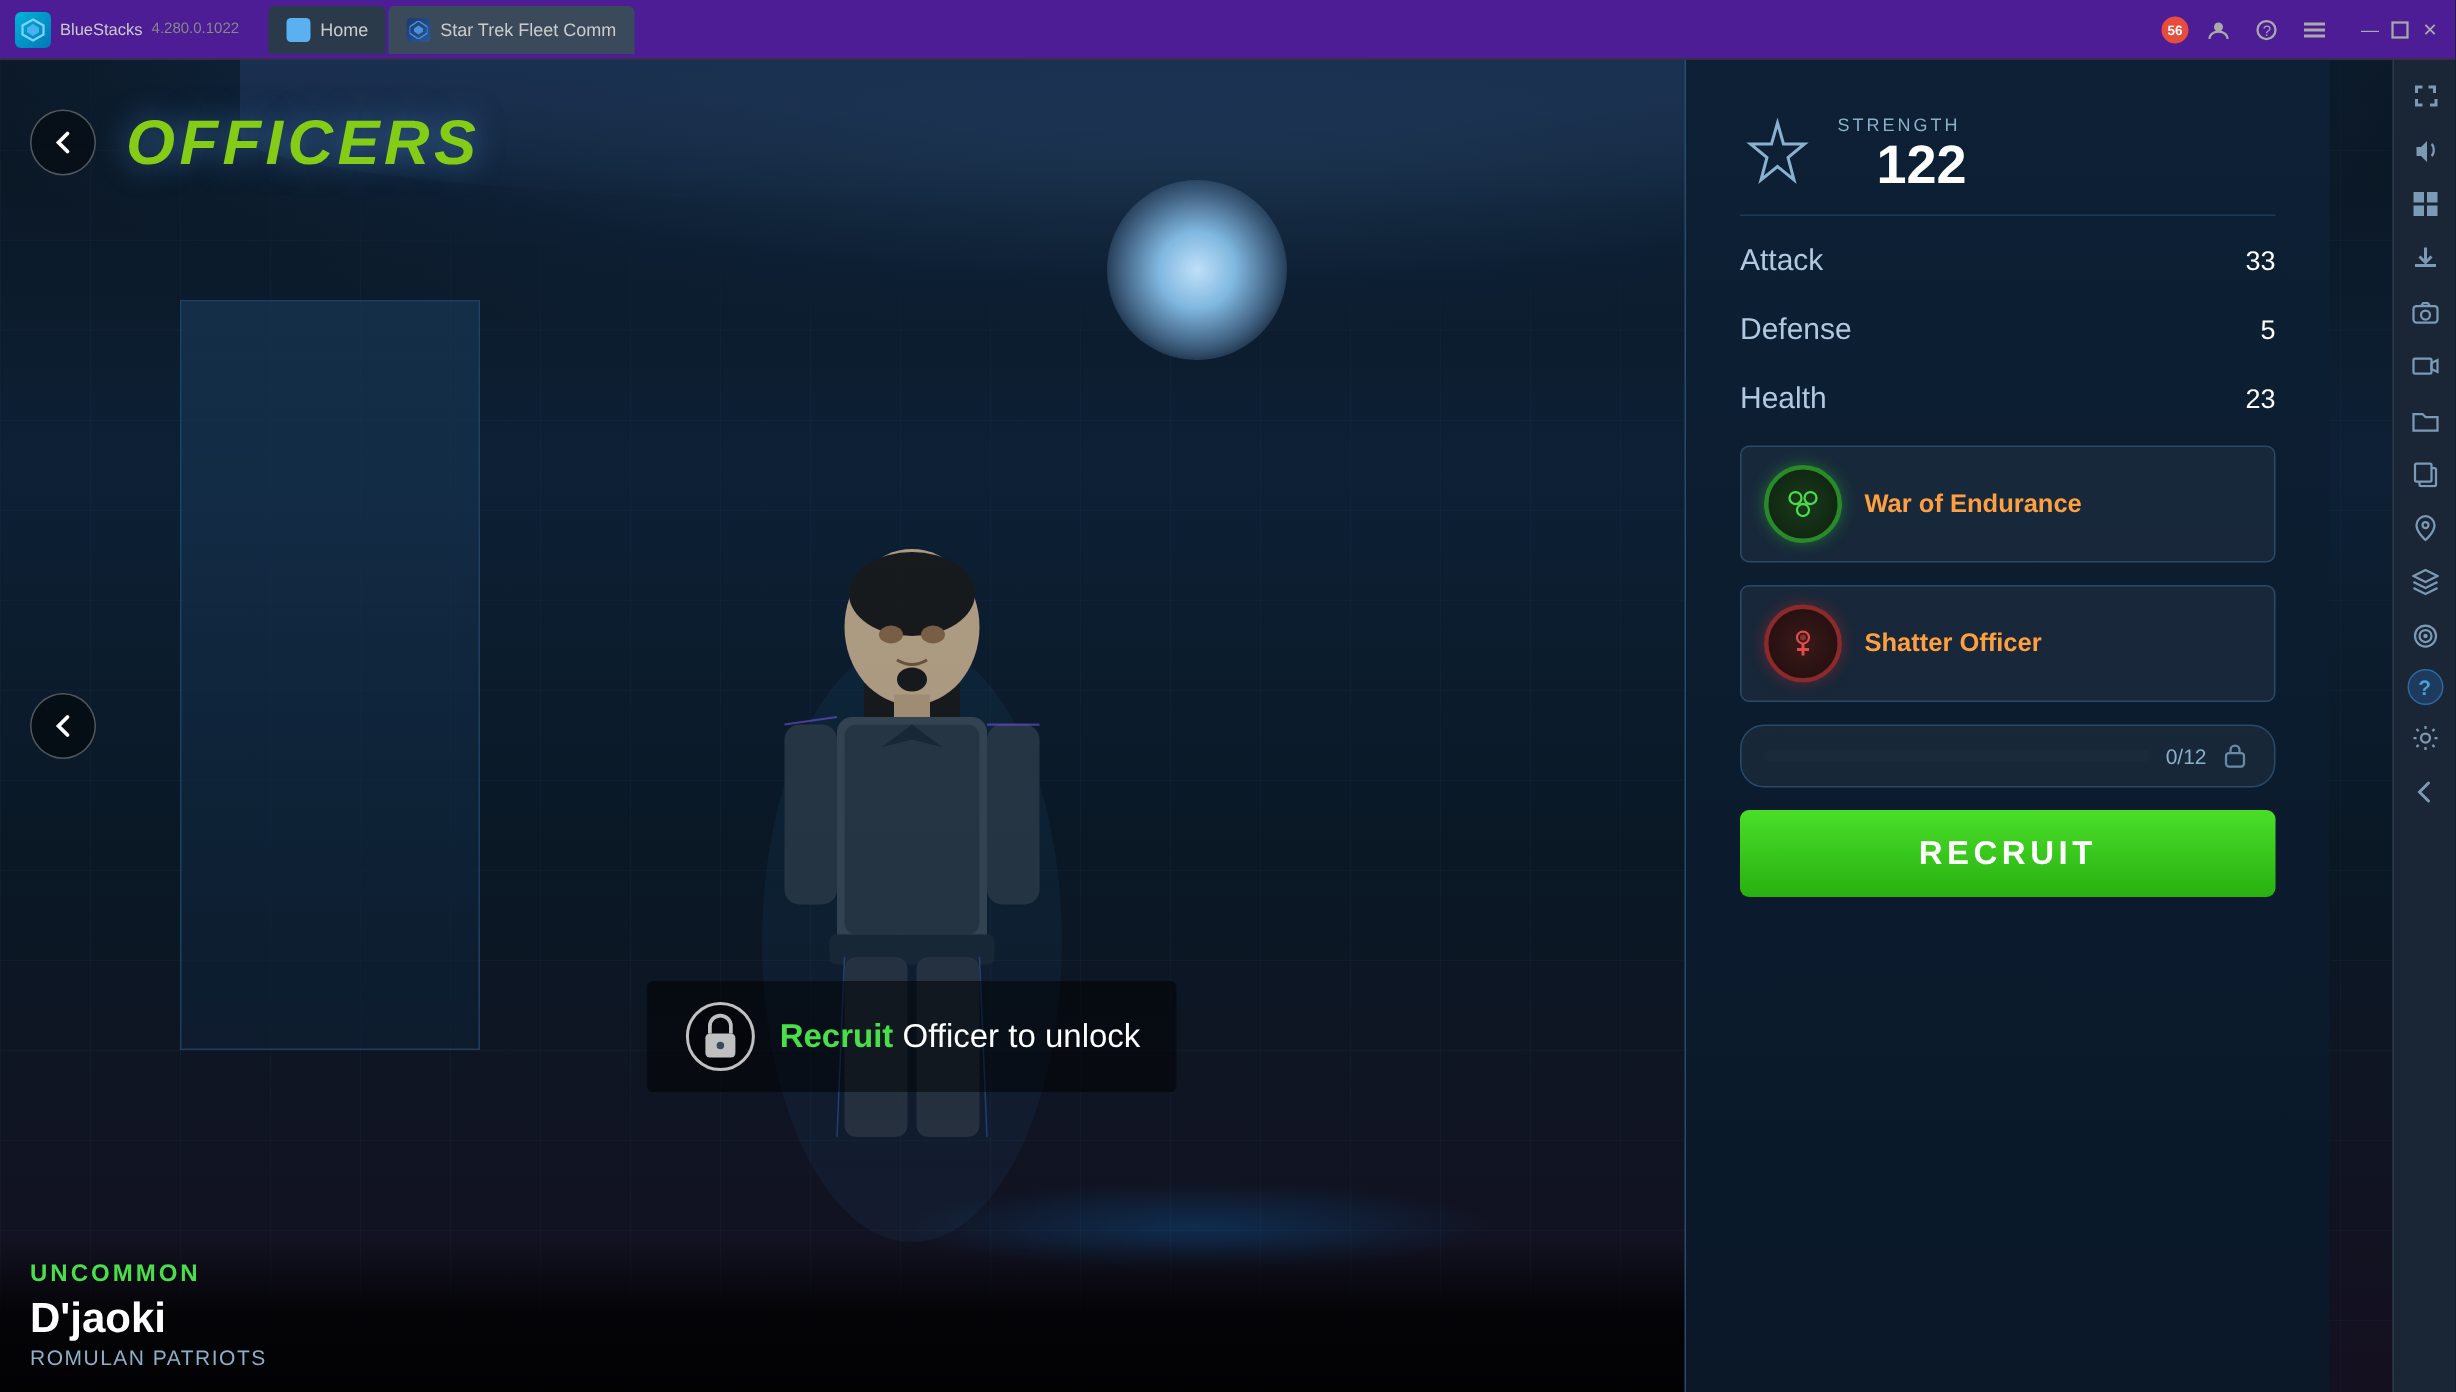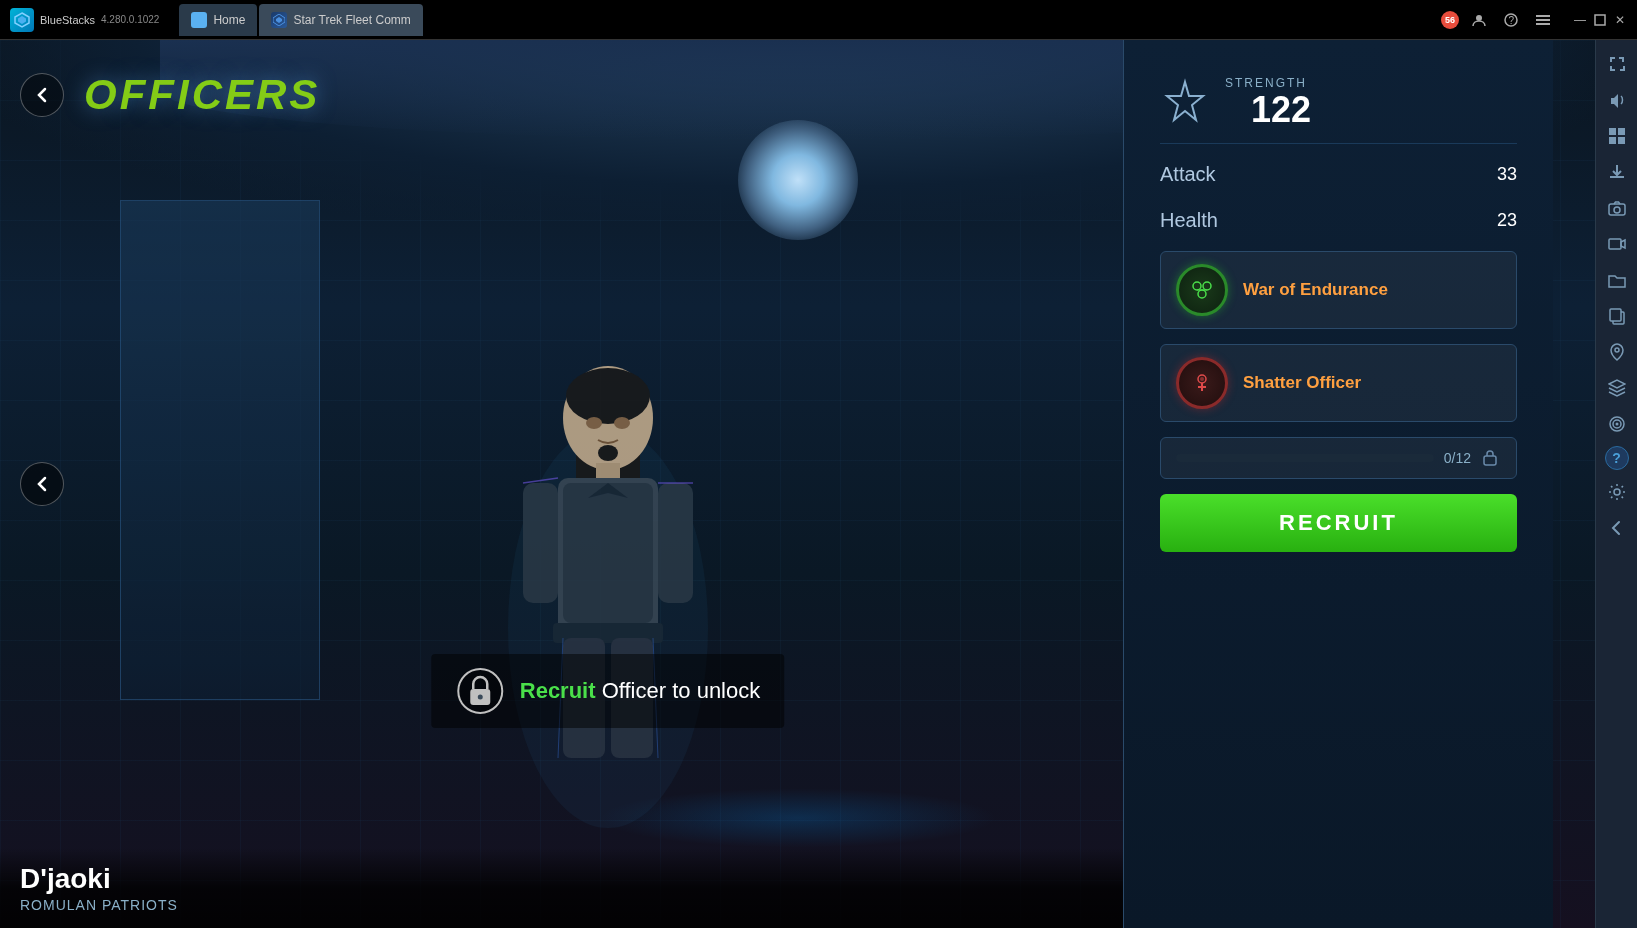--- a/index.html
+++ b/index.html
@@ -10,21 +10,21 @@
       font-family: 'Arial', sans-serif;
       background: #1a1a2e;
       position: relative;
     }
 
     
     .titlebar {
       position: absolute;
       top: 0; left: 0; right: 0;
       height: 40px;
-      background: #000000;
+      background: #4c1d95;
       display: flex;
       align-items: center;
       z-index: 100;
       border-bottom: 1px solid #333;
     }
     .titlebar-logo {
       display: flex;
       align-items: center;
       padding: 0 10px;
       gap: 6px;
@@ -436,21 +436,21 @@
       background: radial-gradient(circle, #3a1a1a 0%, #200d0d 100%);
       border: 3px solid #8a2a2a;
       box-shadow: 0 0 10px rgba(200,42,42,0.4);
     }
     .ability-name { color: #ffa040; font-size: 17px; font-weight: bold; }
 
     
     .progress-section {
       background: rgba(255,255,255,0.05);
       border: 1px solid #2a4a6a;
-      border-radius: 6px;
+      border-radius: 16px;
       padding: 10px 15px;
       display: flex;
       align-items: center;
       gap: 10px;
     }
     .progress-bar-bg {
       flex: 1;
       height: 8px;
       background: #1a2a3a;
       border-radius: 4px;
@@ -759,20 +759,21 @@
         <path d="M13 4L7 10l6 6" stroke="white" stroke-width="2.5" stroke-linecap="round" fill="none"></path>
       </svg>
   </div>
   <div class="nav-arrow right">
     <svg width="20" height="20" viewBox="0 0 20 20">
         <path d="M7 4l6 6-6 6" stroke="white" stroke-width="2.5" stroke-linecap="round" fill="none"></path>
       </svg>
   </div>
 
   <div class="officer-name-bar">
+    <div class="rarity-label">UNCOMMON</div>
     <div class="officer-name">D'jaoki</div>
     <div class="officer-faction">ROMULAN PATRIOTS</div>
     <div class="info-button">i</div>
   </div>
 
   <div class="stats-panel">
 
     <div class="strength-section">
       <div class="strength-star">
         <svg width="48" height="48" viewBox="0 0 48 48" fill="none">
@@ -781,20 +782,24 @@
       </div>
       <div class="strength-info">
         <div class="strength-label">STRENGTH</div>
         <div class="strength-value">122</div>
       </div>
     </div>
 
     <div class="stat-row">
       <span class="stat-name">Attack</span>
       <span class="stat-value">33</span>
+    </div>
+    <div class="stat-row">
+      <span class="stat-name">Defense</span>
+      <span class="stat-value">5</span>
     </div>
     <div class="stat-row">
       <span class="stat-name">Health</span>
       <span class="stat-value">23</span>
     </div>
 
     <div class="ability-card">
       <div class="ability-icon green-ring">
         <svg width="28" height="28" viewBox="0 0 28 28" fill="none">
           <circle cx="9" cy="10" r="4" stroke="#4adf4a" stroke-width="1.5"></circle>

